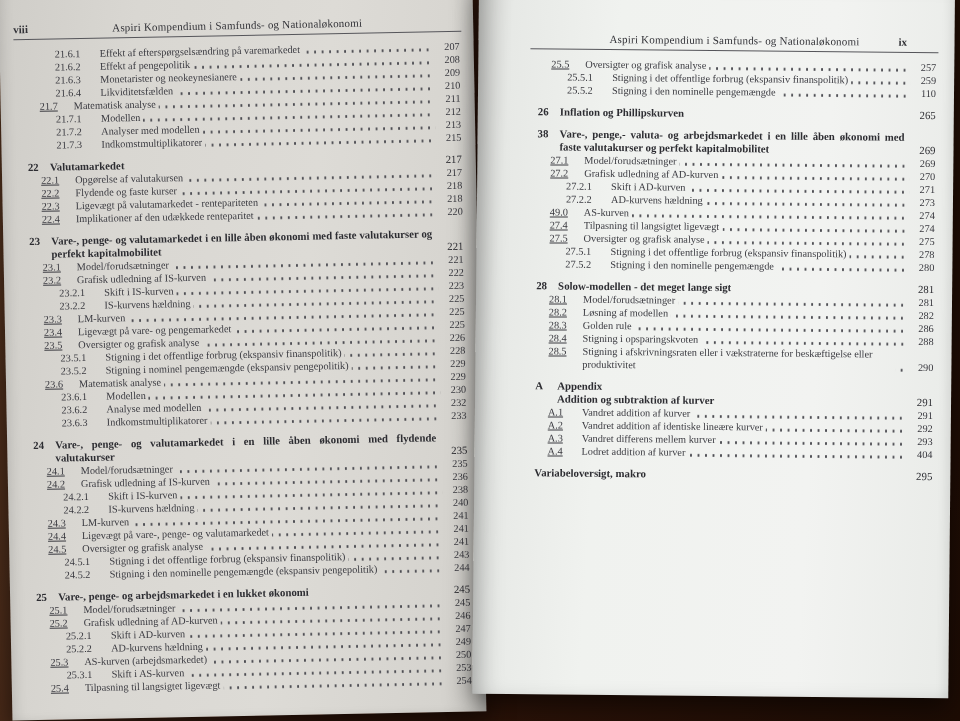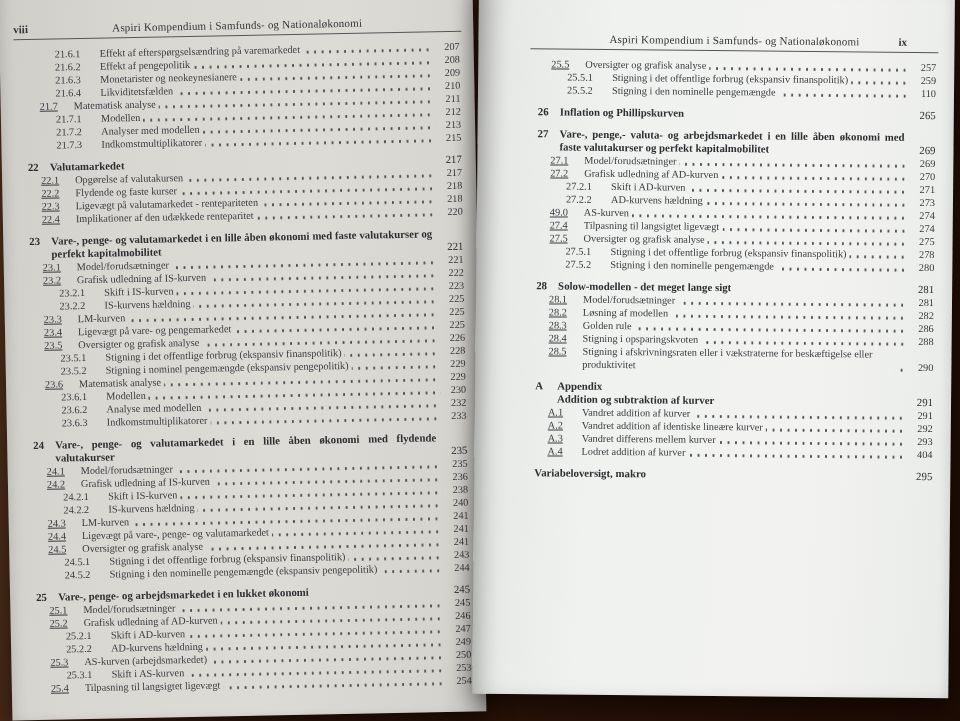--- a/index.html
+++ b/index.html
@@ -450,21 +450,21 @@
           </span>
         </div>
         <div class="row chapter gap">
           <span class="lbl">26</span>
           <span class="body">
             <span class="ttl">Inflation og Phillipskurven</span>
             <span class="pg">265</span>
           </span>
         </div>
         <div class="row chapter gap">
-          <span class="lbl">27</span>
+          <span class="lbl">38</span>
           <span class="body">
             <span class="ttl">Vare-, penge,- valuta- og arbejdsmarkedet i en lille åben økonomi med faste valutakurser og perfekt kapitalmobilitet</span>
             <span class="pg">269</span>
           </span>
         </div>
         <div class="row section">
           <span class="lbl">27.1</span>
           <span class="body">
             <span class="ttl">Model/forudsætninger</span>
             <span class="dots"></span>

